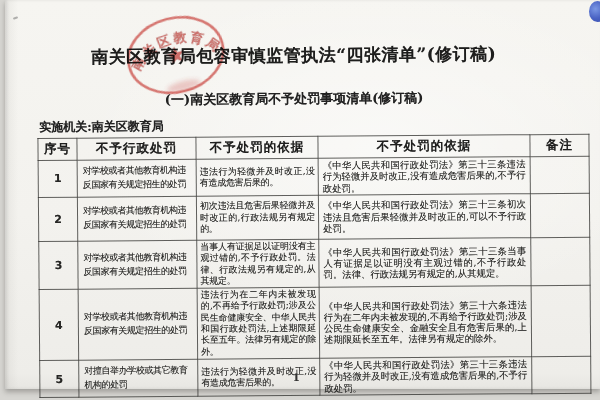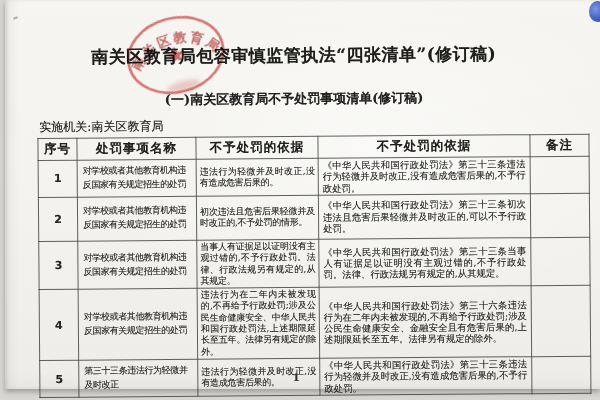--- a/index.html
+++ b/index.html
@@ -35,21 +35,21 @@
     font-size: 17px; font-weight: bold; letter-spacing: 0.5px;
     color: #1d1d1c;
   }
   .subtitle {
     position: absolute; left: 0; right: 10px; top: 90px;
     text-align: center;
     font-size: 13px; font-weight: bold; color: #222;
   }
   .agency {
     position: absolute; left: 40px; top: 117px;
-    font-size: 12px; font-weight: normal; color: #222;
+    font-size: 12px; font-weight: bold; color: #222;
   }
 
   table.grid {
     position: absolute; left: 38px; top: 136px;
     width: 551px;
     border-collapse: collapse; table-layout: fixed;
     border: 1.5px solid rgba(42,42,40,0.85);
   }
   table.grid th, table.grid td {
     border: 1px solid rgba(52,52,50,0.78);
@@ -136,58 +136,58 @@
       <colgroup>
         <col style="width:39px">
           <col style="width:119px">
           <col style="width:122px">
         <col style="width:212px">
           <col style="width:59px">
       </colgroup>
       <thead>
         <tr>
           <th>序号</th>
-          <th>处罚事项名称</th>
+          <th>不予行政处罚</th>
           <th>不予处罚的依据</th>
           <th>不予处罚的依据</th>
           <th>备注</th>
         </tr>
       </thead>
       <tbody>
         <tr>
           <td class="c-num">1</td>
           <td class="c-name">对学校或者其他教育机构违反国家有关规定招生的处罚</td>
           <td class="c-circ">违法行为轻微并及时改正,没有造成危害后果的。</td>
           <td class="c-basis">《中华人民共和国行政处罚法》第三十三条违法行为轻微并及时改正,没有造成危害后果的,不予行政处罚。</td>
           <td class="c-note"></td>
         </tr>
         <tr>
           <td class="c-num">2</td>
           <td class="c-name">对学校或者其他教育机构违反国家有关规定招生的处罚</td>
-          <td class="c-circ">初次违法且危害后果轻微并及时改正的,不予处罚的情形。</td>
+          <td class="c-circ">初次违法且危害后果轻微并及时改正的,行政法规另有规定的。</td>
           <td class="c-basis">《中华人民共和国行政处罚法》第三十三条初次违法且危害后果轻微并及时改正的,可以不予行政处罚。</td>
           <td class="c-note"></td>
         </tr>
         <tr>
           <td class="c-num">3</td>
           <td class="c-name">对学校或者其他教育机构违反国家有关规定招生的处罚</td>
           <td class="c-circ">当事人有证据足以证明没有主观过错的,不予行政处罚。法律、行政法规另有规定的,从其规定。</td>
           <td class="c-basis">《中华人民共和国行政处罚法》第三十三条当事人有证据足以证明没有主观过错的,不予行政处罚。法律、行政法规另有规定的,从其规定。</td>
           <td class="c-note"></td>
         </tr>
         <tr>
           <td class="c-num">4</td>
           <td class="c-name">对学校或者其他教育机构违反国家有关规定招生的处罚</td>
           <td class="c-circ">违法行为在二年内未被发现的,不再给予行政处罚;涉及公民生命健康安全、中华人民共和国行政处罚法,上述期限延长至五年。法律另有规定的除外。</td>
           <td class="c-basis">《中华人民共和国行政处罚法》第三十六条违法行为在二年内未被发现的,不再给予行政处罚;涉及公民生命健康安全、金融安全且有危害后果的,上述期限延长至五年。法律另有规定的除外。</td>
           <td class="c-note"></td>
         </tr>
         <tr>
           <td class="c-num">5</td>
-          <td class="c-name">第三十三条违法行为轻微并及时改正</td>
+          <td class="c-name">对擅自举办学校或其它教育机构的处罚</td>
           <td class="c-circ">违法行为轻微并及时改正,没有造成危害后果的。</td>
           <td class="c-basis">《中华人民共和国行政处罚法》第三十三条违法行为轻微并及时改正,没有造成危害后果的,不予行政处罚。</td>
           <td class="c-note"></td>
         </tr>
       </tbody>
     </table>
 
     <div class="pagenum">1</div>
 
   </div>

